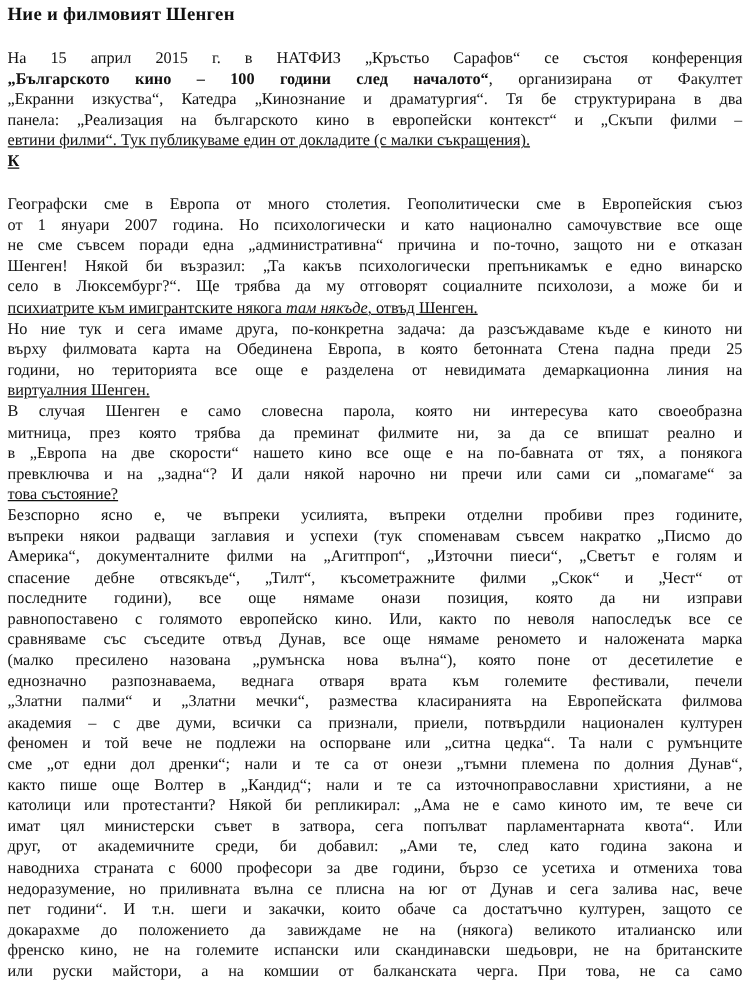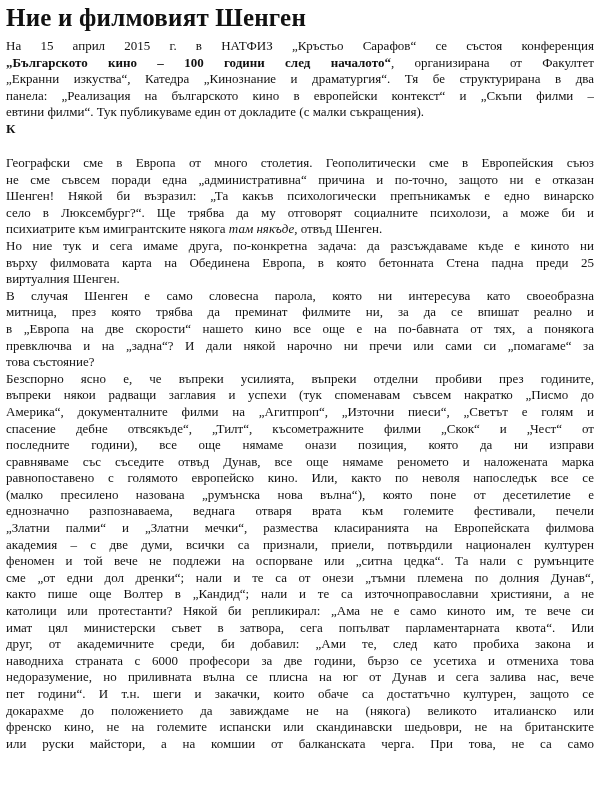--- a/index.html
+++ b/index.html
@@ -1,70 +1,72 @@
 <!DOCTYPE html>
 <html><head>
 <meta charset="utf-8">
 <style>
   html, body { margin:0; padding:0; background:#ffffff; }
   body { width:600px; height:800px; overflow:hidden; position:relative;
          font-family:"Liberation Serif","DejaVu Serif",serif; color:#111; }
-  .title { position:absolute; left:6px; top:4px; font-size:25px; font-weight:bold; letter-spacing:0.2px; }
+  .title { position:absolute; left:6px; top:4px; font-size:15px; font-weight:bold; letter-spacing:0.2px; }
   .block { position:absolute; left:6px; width:588px; font-size:13px; line-height:16.6px; }
   .line { display:block; text-align:justify; text-align-last:justify; white-space:nowrap; height:16.6px; overflow:hidden; }
-  .line.last { text-align-last:left; }
+  .line.last { text-align-last:left;text-decoration:underline; }
   .b { font-weight:bold; }
   .i { font-style:italic; }
   #intro { top:38px; }
   #body { top:155px; }
 </style>
 </head>
 <body>
 
 <div>
   <div class="title">Ние и филмовият Шенген</div>
   <div class="block" id="intro">
       <div class="line"><span class="">На 15 април 2015 г. в НАТФИЗ „Кръстьо Сарафов“ се състоя конференция</span></div>
       <div class="line"><span class="b">„Българското кино – 100 години след началото“</span><span class="">, организирана от Факултет</span></div>
       <div class="line"><span class="">„Екранни изкуства“, Катедра „Кинознание и драматургия“. Тя бе структурирана в два</span></div>
       <div class="line"><span class="">панела: „Реализация на българското кино в европейски контекст“ и „Скъпи филми –</span></div>
       <div class="line last"><span class="">евтини филми“. Тук публикуваме един от докладите (с малки съкращения).</span></div>
       <div class="line last"><span class="b">К</span></div>
     </div>
   <div class="block" id="body">
       <div class="line"><span class="">Географски сме в Европа от много столетия. Геополитически сме в Европейския съюз</span></div>
+      <div class="line"><span class="">от 1 януари 2007 година. Но психологически и като национално самочувствие все още</span></div>
       <div class="line"><span class="">не сме съвсем поради една „административна“ причина и по-точно, защото ни е отказан</span></div>
       <div class="line"><span class="">Шенген! Някой би възразил: „Та какъв психологически препъникамък е едно винарско</span></div>
       <div class="line"><span class="">село в Люксембург?“. Ще трябва да му отговорят социалните психолози, а може би и</span></div>
       <div class="line last"><span class="">психиатрите към имигрантските някога </span><span class="i">там някъде</span><span class="">, отвъд Шенген.</span></div>
       <div class="line"><span class="">Но ние тук и сега имаме друга, по-конкретна задача: да разсъждаваме къде е киното ни</span></div>
       <div class="line"><span class="">върху филмовата карта на Обединена Европа, в която бетонната Стена падна преди 25</span></div>
+      <div class="line"><span class="">години, но територията все още е разделена от невидимата демаркационна линия на</span></div>
       <div class="line last"><span class="">виртуалния Шенген.</span></div>
       <div class="line"><span class="">В случая Шенген е само словесна парола, която ни интересува като своеобразна</span></div>
       <div class="line"><span class="">митница, през която трябва да преминат филмите ни, за да се впишат реално и</span></div>
       <div class="line"><span class="">в „Европа на две скорости“ нашето кино все още е на по-бавната от тях, а понякога</span></div>
       <div class="line"><span class="">превключва и на „задна“? И дали някой нарочно ни пречи или сами си „помагаме“ за</span></div>
       <div class="line last"><span class="">това състояние?</span></div>
       <div class="line"><span class="">Безспорно ясно е, че въпреки усилията, въпреки отделни пробиви през годините,</span></div>
       <div class="line"><span class="">въпреки някои радващи заглавия и успехи (тук споменавам съвсем накратко „Писмо до</span></div>
       <div class="line"><span class="">Америка“, документалните филми на „Агитпроп“, „Източни пиеси“, „Светът е голям и</span></div>
       <div class="line"><span class="">спасение дебне отвсякъде“, „Тилт“, късометражните филми „Скок“ и „Чест“ от</span></div>
       <div class="line"><span class="">последните години), все още нямаме онази позиция, която да ни изправи</span></div>
+      <div class="line"><span class="">равнопоставено с голямото европейско кино. Или, както по неволя напоследък все се</span></div>
       <div class="line"><span class="">сравняваме със съседите отвъд Дунав, все още нямаме реномето и наложената марка</span></div>
-      <div class="line"><span class="">равнопоставено с голямото европейско кино. Или, както по неволя напоследък все се</span></div>
       <div class="line"><span class="">(малко пресилено назована „румънска нова вълна“), която поне от десетилетие е</span></div>
       <div class="line"><span class="">еднозначно разпознаваема, веднага отваря врата към големите фестивали, печели</span></div>
       <div class="line"><span class="">„Златни палми“ и „Златни мечки“, размества класиранията на Европейската филмова</span></div>
       <div class="line"><span class="">академия – с две думи, всички са признали, приели, потвърдили национален културен</span></div>
       <div class="line"><span class="">феномен и той вече не подлежи на оспорване или „ситна цедка“. Та нали с румънците</span></div>
       <div class="line"><span class="">сме „от едни дол дренки“; нали и те са от онези „тъмни племена по долния Дунав“,</span></div>
       <div class="line"><span class="">както пише още Волтер в „Кандид“; нали и те са източноправославни християни, а не</span></div>
       <div class="line"><span class="">католици или протестанти? Някой би репликирал: „Ама не е само киното им, те вече си</span></div>
       <div class="line"><span class="">имат цял министерски съвет в затвора, сега попълват парламентарната квота“. Или</span></div>
-      <div class="line"><span class="">друг, от академичните среди, би добавил: „Ами те, след като пробиха закона и</span></div>
+      <div class="line"><span class="">друг, от академичните среди, би добавил: „Ами те, след като година закона и</span></div>
       <div class="line"><span class="">наводниха страната с 6000 професори за две години, бързо се усетиха и отмениха това</span></div>
       <div class="line"><span class="">недоразумение, но приливната вълна се плисна на юг от Дунав и сега залива нас, вече</span></div>
       <div class="line"><span class="">пет години“. И т.н. шеги и закачки, които обаче са достатъчно културен, защото се</span></div>
       <div class="line"><span class="">докарахме до положението да завиждаме не на (някога) великото италианско или</span></div>
       <div class="line"><span class="">френско кино, не на големите испански или скандинавски шедьоври, не на британските</span></div>
       <div class="line"><span class="">или руски майстори, а на комшии от балканската черга. При това, не са само</span></div>
     </div>
 </div>
 
 </body></html>

